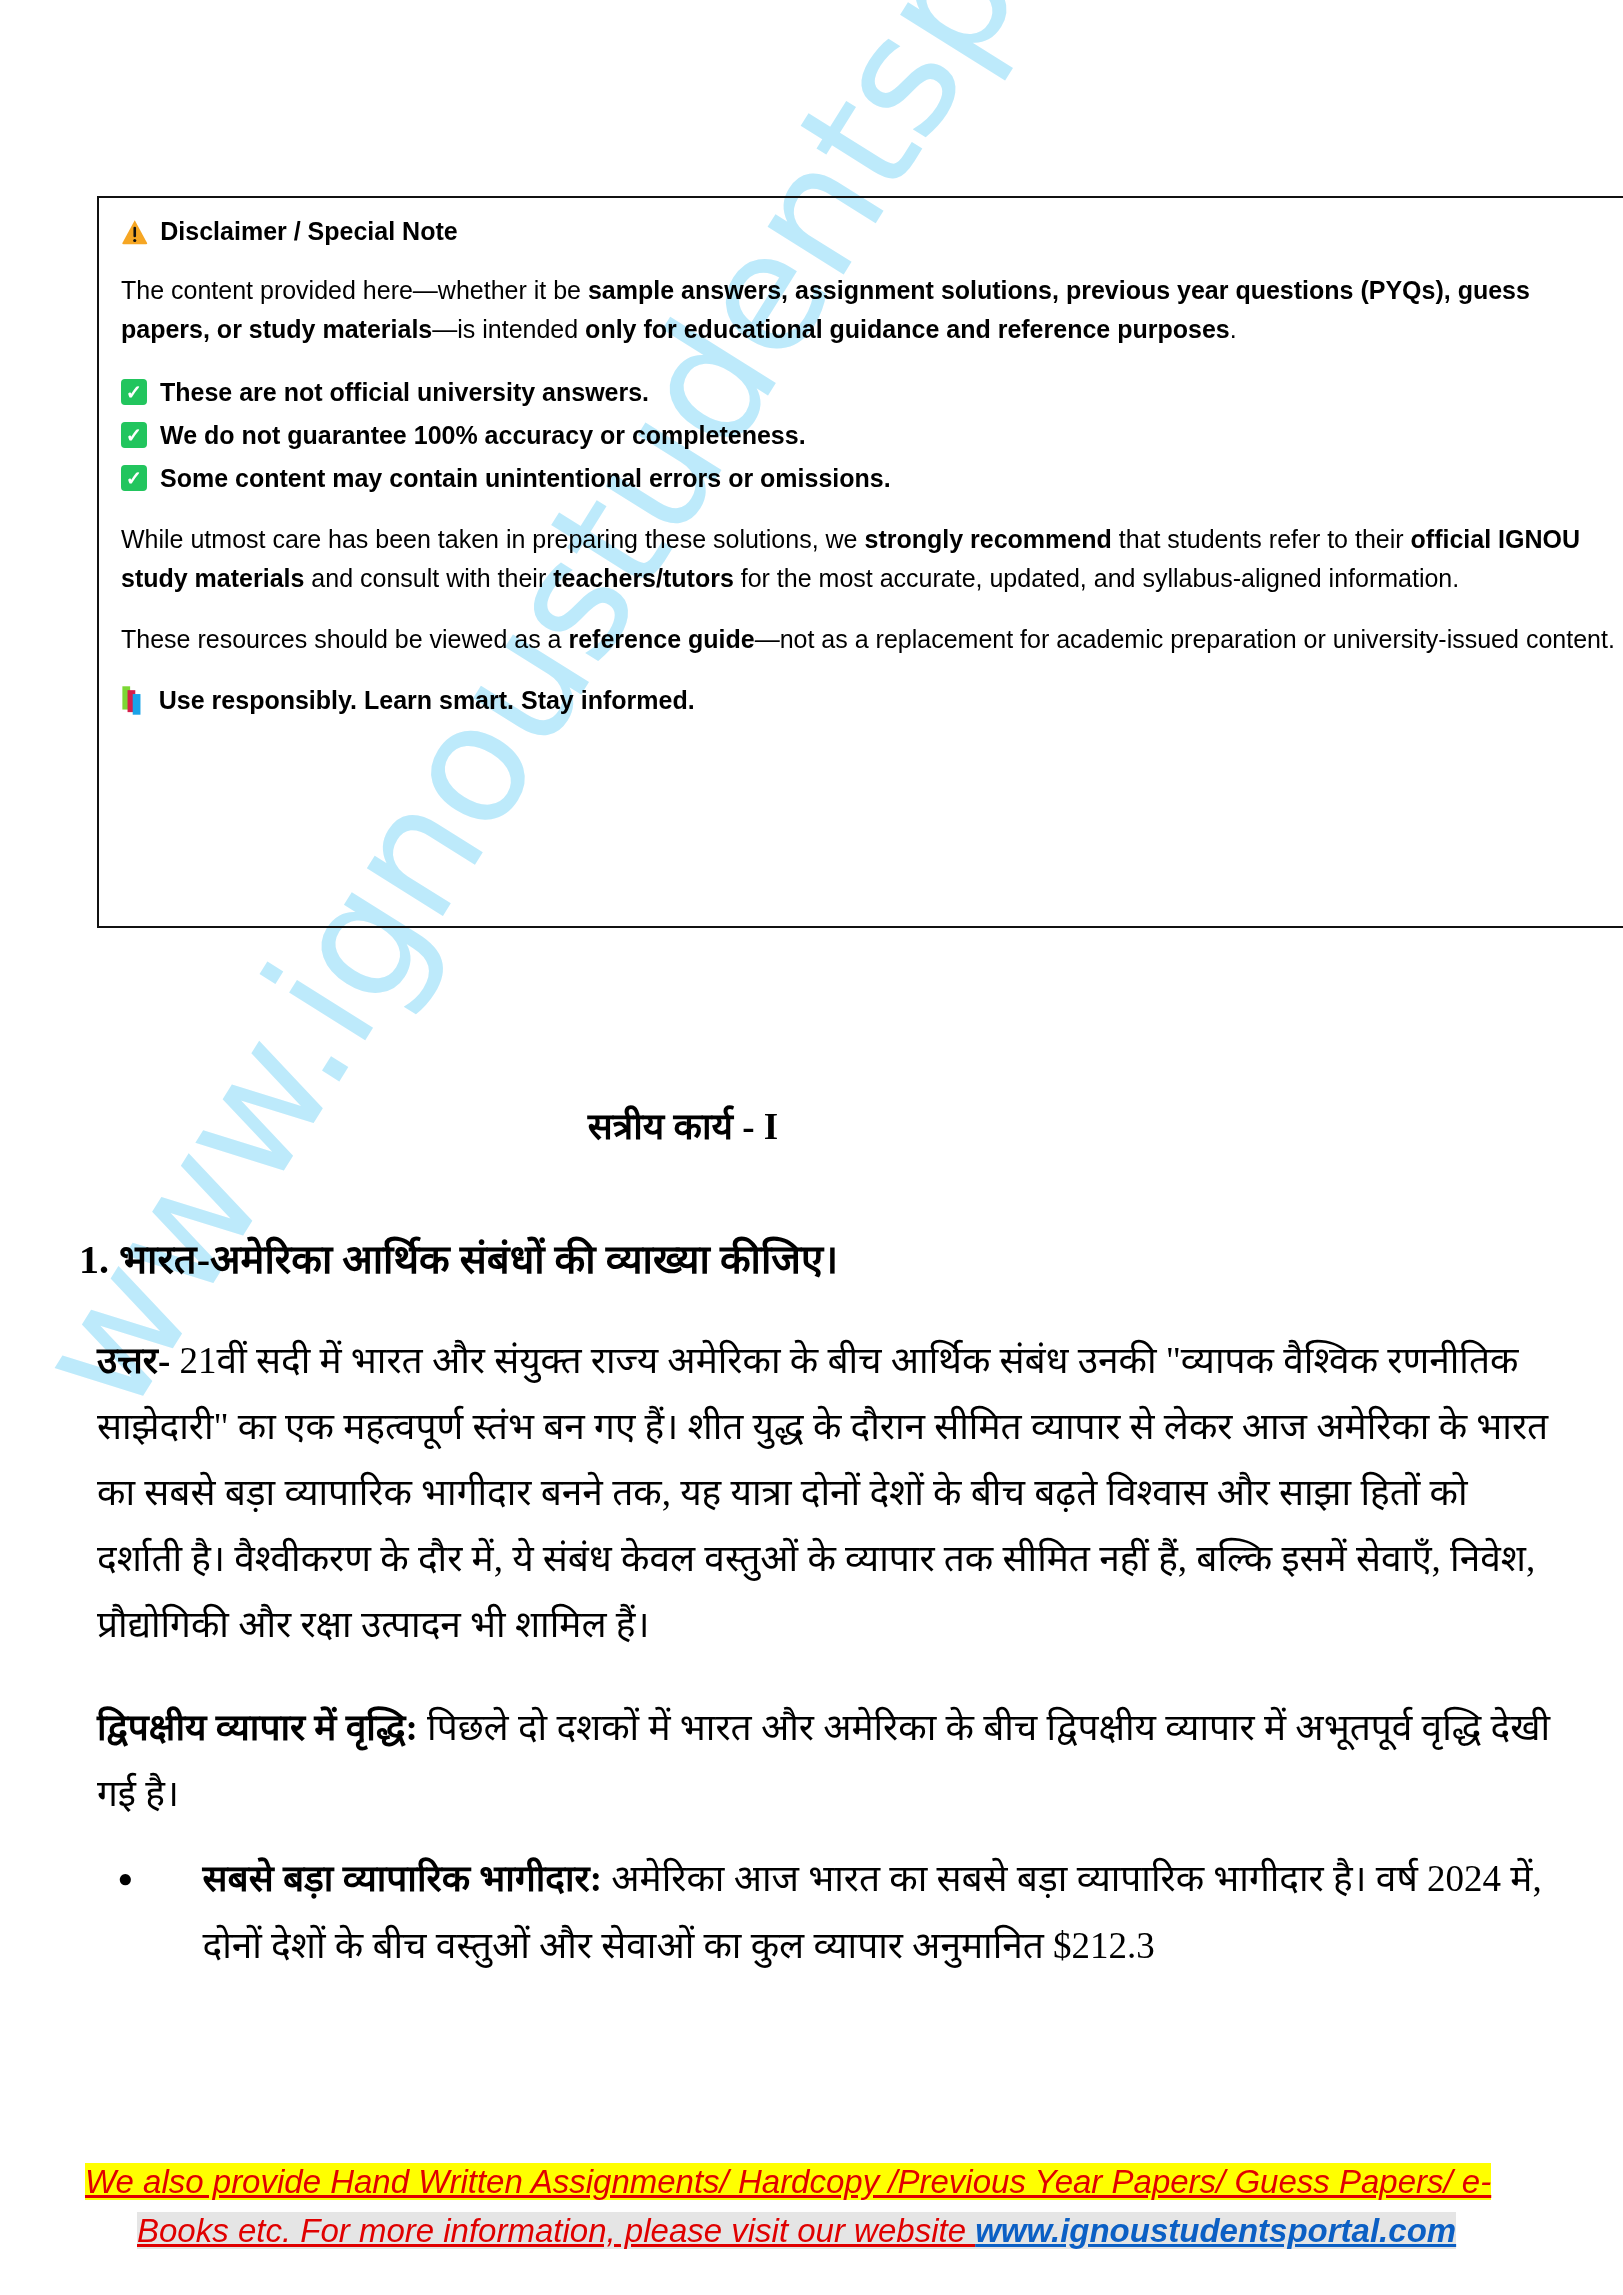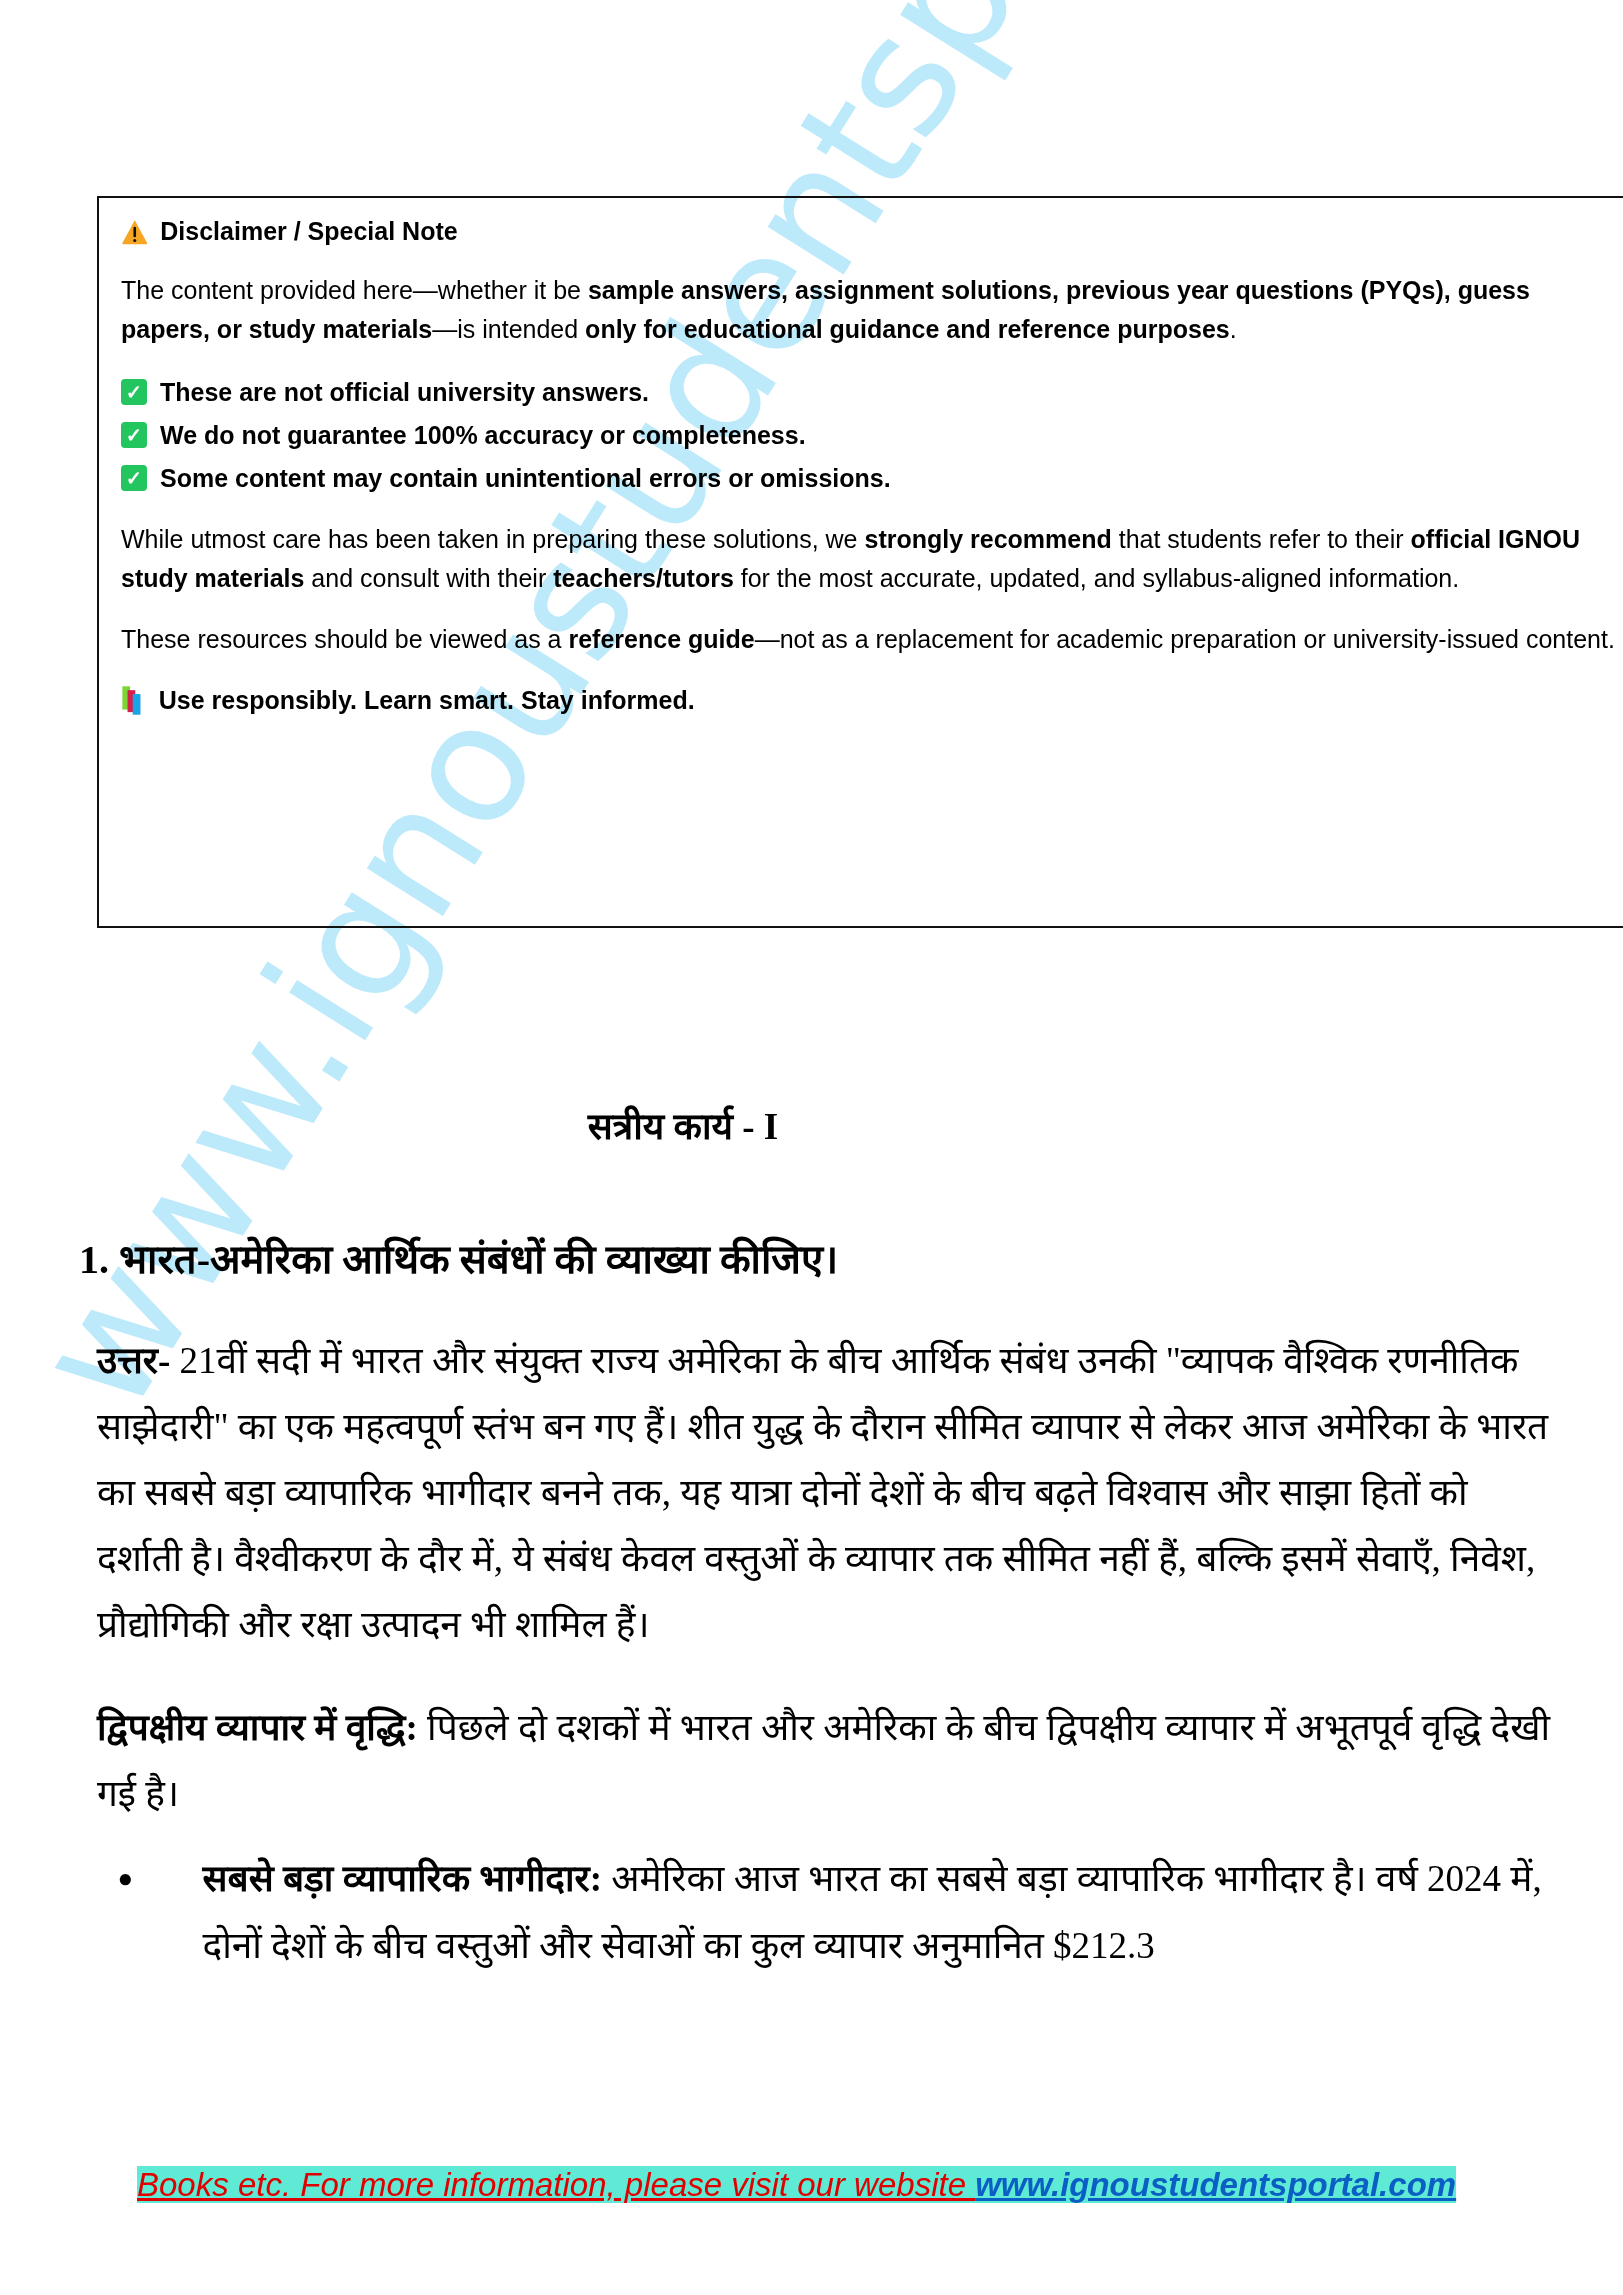--- a/index.html
+++ b/index.html
@@ -45,21 +45,21 @@
   .bullet-block { position: absolute; left: 111px; top: 1845px; width: 1446px; font-family: "Liberation Serif", serif; font-size: 37px; line-height: 67px; z-index: 1; display: flex; }
   .bullet-dot { width: 85px; flex-shrink: 0; font-size: 26px; padding-left: 6.5px; }
   .bullet-text .trail { display: block; margin-top: 26px; }
 
   .footer {
     position: absolute; left: 85px; top: 2159px; width: 1479px; z-index: 1;
     font-family: "Liberation Sans", sans-serif; font-style: italic; font-size: 33px; line-height: 46px;
   }
   .footer .line1 { background: #ffff00; color: #e00000; text-decoration: underline; display: inline; }
   .footer .line2 { padding-left: 52px; display: block; margin-top: 2.6px; }
-  .footer .line2 span { background: #5eead4; }
+  .footer .line2 span { background: #e5e5e5; }
   .footer .red { color: #e00000; text-decoration: underline; }
   .footer .link { color: #0b5fc4; font-weight: bold; text-decoration: underline; }
 </style>
 </head>
 <body>
 
 <div class="watermark">www.ignoustudentsportal.com</div>
 
 <div class="disclaimer">
   <div class="disc-title">
@@ -112,15 +112,16 @@
 <div class="body-text growth"><b>द्विपक्षीय व्यापार में वृद्धि:</b><span> पिछले दो दशकों में भारत और अमेरिका के बीच द्विपक्षीय व्यापार में अभूतपूर्व वृद्धि देखी गई है।</span></div>
 
 <div class="bullet-block">
   <div class="bullet-dot">●</div>
   <div class="bullet-text">
     <b>सबसे बड़ा व्यापारिक भागीदार:</b><span> अमेरिका आज भारत का सबसे बड़ा व्यापारिक भागीदार है। वर्ष 2024 में, दोनों देशों के बीच वस्तुओं और सेवाओं का कुल व्यापार अनुमानित $212.3</span>
   </div>
 </div>
 
 <div class="footer">
+  <span class="line1">We also provide Hand Written Assignments/ Hardcopy /Previous Year Papers/ Guess Papers/ e-</span>
   <span class="line2"><span><span class="red">Books etc. For more information, please visit our website </span><a class="link">www.ignoustudentsportal.com</a></span></span>
 </div>
 
 
 </body></html>

